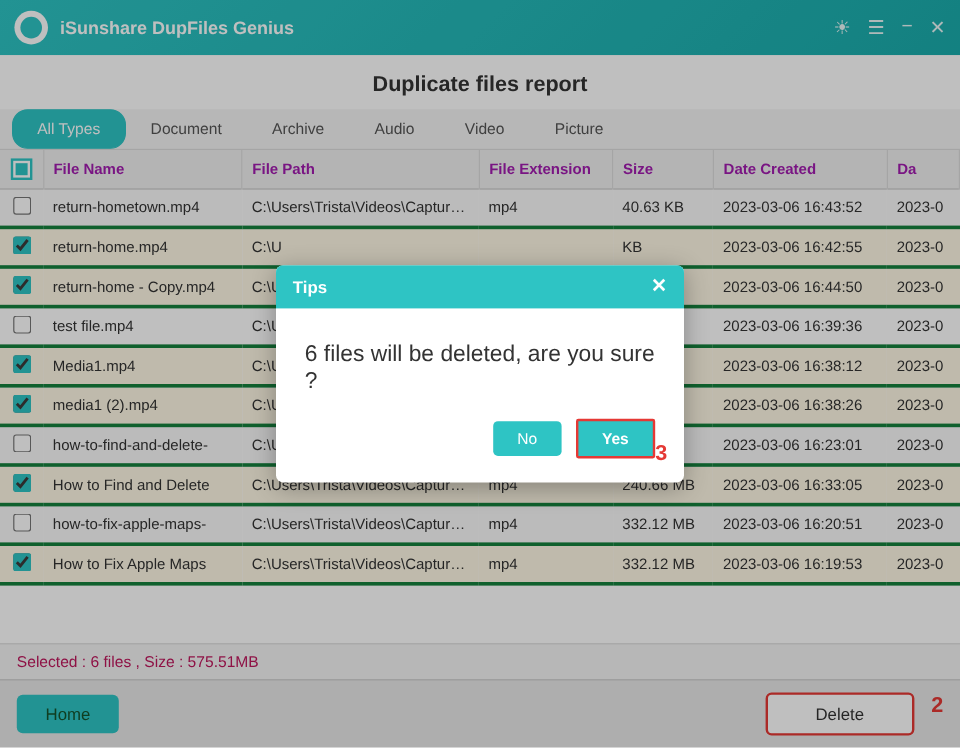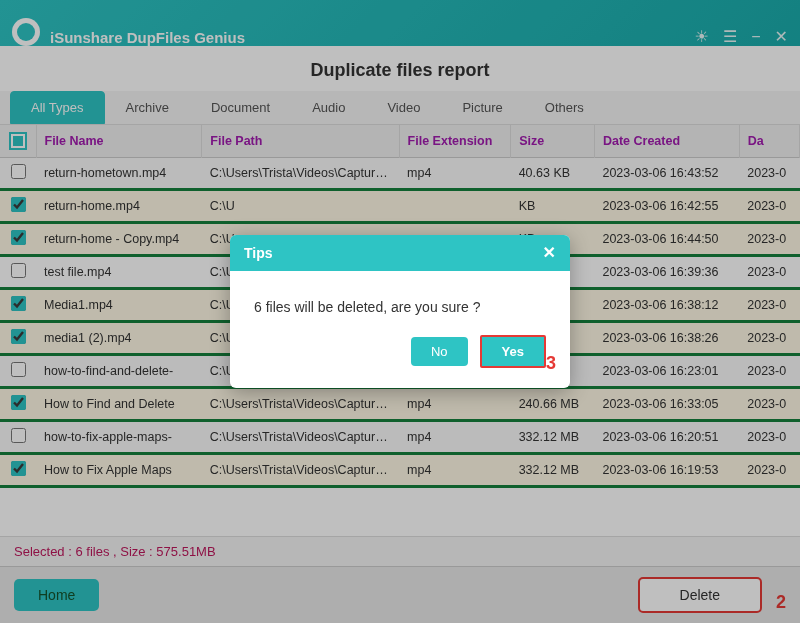--- a/index.html
+++ b/index.html
@@ -10,21 +10,21 @@
       height: 623px;
       overflow: hidden;
       position: relative;
     }
 
     
     .titlebar {
       background: linear-gradient(135deg, #2ec4c4 0%, #1aacac 100%);
       height: 46px;
       display: flex;
-      align-items: flex-end;
+      align-items: center;
       padding: 0 12px;
       user-select: none;
     }
     .titlebar-logo {
       width: 28px;
       height: 28px;
       background: white;
       border-radius: 50%;
       display: flex;
       align-items: center;
@@ -88,20 +88,21 @@
       cursor: pointer;
       border: 1px solid transparent;
       border-radius: 4px 4px 0 0;
       position: relative;
       white-space: nowrap;
     }
     .tab.active {
       background: #2ec4c4;
       color: white;
       border-color: #2ec4c4;
+      border-radius: 13px;
     }
 
     
     .table-container {
       flex: 1;
       overflow-y: auto;
       overflow-x: auto;
       position: relative;
     }
     table {
@@ -249,21 +250,21 @@
       color: white;
       font-size: 16px;
       cursor: pointer;
       font-weight: bold;
       background: none;
       border: none;
       line-height: 1;
     }
     .modal-body {
       padding: 28px 24px 20px 24px;
-      font-size: 14px;
+      font-size: 19px;
       color: #333;
       min-height: 60px;
       display: flex;
       align-items: flex-start;
     }
     .modal-footer {
       padding: 0 24px 20px 24px;
       display: flex;
       justify-content: flex-end;
       gap: 12px;
@@ -317,26 +318,25 @@
     <span class="titlebar-btn">✕</span>
   </div>
 </div>
 
 <div class="main">
 
   <div class="page-title">Duplicate files report</div>
 
   <div class="tabs">
     <div class="tab active">All Types</div>
+    <div class="tab">Document</div>
     <div class="tab">Archive</div>
-    <div class="tab">Document</div>
     <div class="tab">Audio</div>
     <div class="tab">Video</div>
     <div class="tab">Picture</div>
-    <div class="tab">Others</div>
   </div>
 
   <div class="table-container">
     <table>
       <thead>
         <tr>
           <th>
             <div class="header-cb-container">
               <div class="header-cb-special"></div>
             </div>
@@ -443,21 +443,21 @@
         </tbody>
     </table>
   </div>
 
   <div class="statusbar">
     <span>Selected : 6 files , Size : 575.51MB</span>
   </div>
 
   <div class="toolbar">
     <button class="btn-home">Home</button>
-    <div style="display:flex;align-items:flex-end;gap:6px;">
+    <div style="display:flex;align-items:flex-start;gap:6px;">
       <button class="btn-delete">Delete</button>
       <span class="label-num">2</span>
     </div>
   </div>
 </div>
 
 <div class="modal-overlay">
   <div class="modal" style="position:relative;">
     <div class="modal-header">
       <span>Tips</span>

